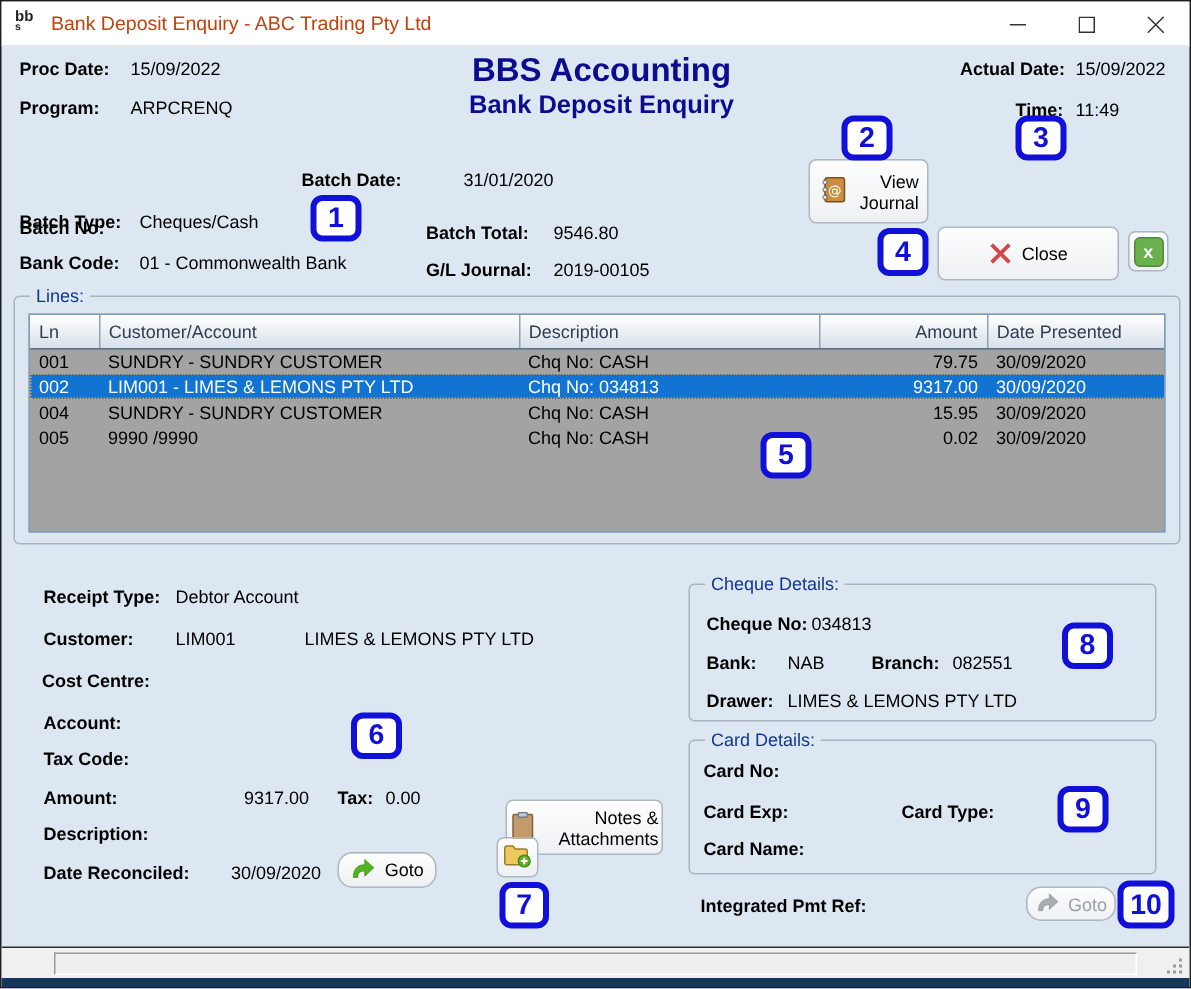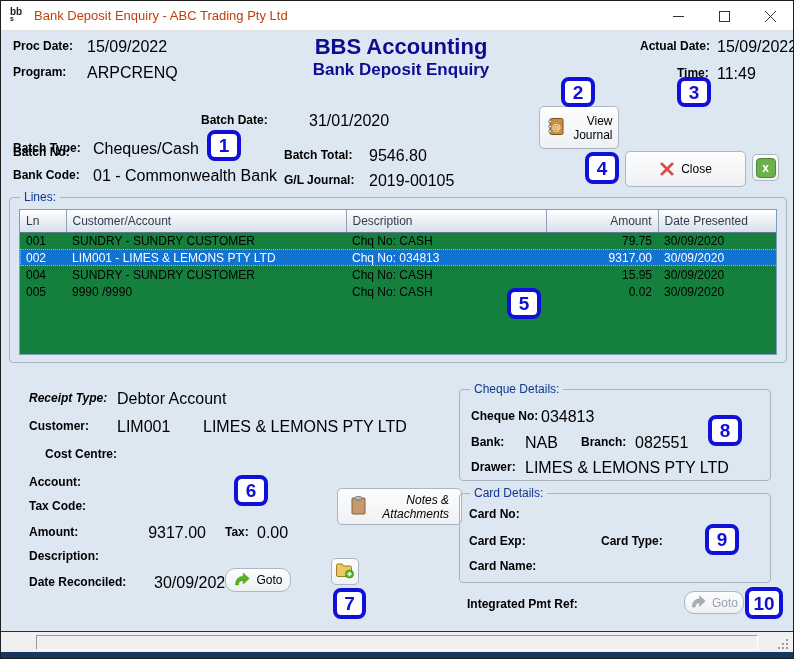--- a/index.html
+++ b/index.html
@@ -11,40 +11,40 @@
   
   .titlebar { position:absolute; left:0; top:0; width:100%; height:30px; background:#ffffff; border-bottom:1px solid #e3e3e3; }
   .app-icon { position:absolute; left:9px; top:6px; width:18px; height:18px; font-weight:bold; font-size:10px; color:#222; line-height:9px; }
   .app-icon .sub { font-size:7px; display:block; margin-top:-2px; }
   .title-text { position:absolute; left:33px; top:7px; font-size:13px; color:#c2410c; white-space:nowrap; }
   .win-controls { position:absolute; right:0; top:0; height:30px; display:flex; }
   .win-btn { width:46px; height:30px; display:flex; align-items:center; justify-content:center; }
   .win-btn svg { display:block; }
   
   .lbl { position:absolute; font-size:12px; font-weight:bold; color:#000; white-space:nowrap; line-height:15px; }
-  .val { position:absolute; font-size:16px; color:#000; white-space:nowrap; line-height:15px; }
+  .val { position:absolute; font-size:12px; color:#000; white-space:nowrap; line-height:15px; }
   .h1  { position:absolute; left:240px; top:33px; width:320px; text-align:center; font-size:22px; font-weight:bold; color:#0c0c90; }
   .h2  { position:absolute; left:240px; top:59px; width:320px; text-align:center; font-size:17px; font-weight:bold; color:#0c0c90; }
   
   .field-input { position:absolute; left:92px; top:106px; width:84px; height:25px; background:#fff; border:1px solid #8a9aa9; display:flex; align-items:center; }
   .field-input .txt { flex:1; font-size:12px; padding-left:6px; color:#000; }
   .field-input .search { width:20px; height:20px; margin-right:1px; cursor:pointer; }
   
   .btn { position:absolute; border:1px solid #aeb6bf; border-radius:5px;
          background:linear-gradient(#fdfdfd,#eef1f4); display:flex; align-items:center;
          justify-content:center; font-size:12px; color:#000; gap:6px; cursor:pointer; }
   .btn .two-line { text-align:right; line-height:14px; }
   .btn-sm { border-radius:10px; font-size:12px; }
   .btn-sm.disabled { color:#9aa1ab; }
   .icon-btn { padding:0; }
   
   .groupbox { position:absolute; border:1px solid #a9b4bf; border-radius:4px; }
   .grouplabel { position:absolute; top:-8px; left:10px; background:#dce7f2; padding:0 4px; font-size:12px; color:#12368e; white-space:nowrap; }
   
-  .table-wrap { position:absolute; left:18px; top:208px; width:758px; height:146px; background:#15803d; border:1px solid #7f9db9; overflow:hidden; }
+  .table-wrap { position:absolute; left:18px; top:208px; width:758px; height:146px; background:#a3a3a3; border:1px solid #7f9db9; overflow:hidden; }
   table { border-collapse:collapse; width:100%; table-layout:fixed; }
   th { height:22px; background:linear-gradient(#ffffff,#d8e0ea); font-size:12px; font-weight:normal;
        color:#2f3e4d; text-align:left; padding:0 6px; border-right:1px solid #8fa0b2; border-bottom:1px solid #62788e; }
   th.num { text-align:right; }
   td { height:17px; font-size:12px; color:#000; padding:0 6px; white-space:nowrap; overflow:hidden; }
   td.num { text-align:right; }
   tr.selected td { background:#1274d2; color:#fff; }
   tr.selected { outline:1px dotted #e8a33d; outline-offset:-1px; }
   tbody tr { cursor:default; }
   
@@ -188,45 +188,45 @@
           <td>9990 /9990</td>
           <td>Chq No: CASH</td>
           <td class="num">0.02</td>
           <td>30/09/2020</td>
         </tr>
         </tbody>
     </table>
   </div>
 
 
-  <div class="lbl" style="left:28px; top:390px;font-style:italic;">Receipt Type:</div>
+  <div class="lbl" style="left:28px; top:390px;">Receipt Type:</div>
   <div class="val" style="left:116px; top:390px;">Debtor Account</div>
   <div class="lbl" style="left:28px; top:418px;">Customer:</div>
   <div class="val" style="left:116px; top:418px;">LIM001</div>
   <div class="val" style="left:202px; top:418px;">LIMES &amp; LEMONS PTY LTD</div>
-  <div class="lbl" style="left:44px; top:446px;text-align:right;">Cost Centre:</div>
+  <div class="lbl" style="left:27px; top:446px;text-align:right;">Cost Centre:</div>
   <div class="lbl" style="left:28px; top:474px;">Account:</div>
   <div class="lbl" style="left:28px; top:498px;">Tax Code:</div>
   <div class="lbl" style="left:28px; top:524px;">Amount:</div>
   <div class="val" style="left:130px; top:524px; width:75px; text-align:right;">9317.00</div>
   <div class="lbl" style="left:224px; top:524px;">Tax:</div>
   <div class="val" style="left:256px; top:524px;">0.00</div>
   <div class="lbl" style="left:28px; top:548px;">Description:</div>
   <div class="lbl" style="left:28px; top:574px;">Date Reconciled:</div>
   <div class="val" style="left:153px; top:574px;">30/09/2020</div>
   <div class="btn btn-sm" style="left:224px; top:567px; width:66px; height:24px;">
     <span>
       <svg width="17" height="14" viewBox="0 0 20 16">
           <path d="M3 15 C3 7 8 5 12 5 L12 1 L19 7.5 L12 14 L12 10 C9 10 6.5 10.5 6.5 15 Z" fill="#52b41e" stroke="#3c8a12" stroke-width="0.6"></path>
         </svg>
     </span>
     <span>Goto</span>
   </div>
 
-  <div class="btn" style="left:336px; top:487px; width:125px; height:37px;font-style:italic;">
+  <div class="btn" style="left:336px; top:532px; width:105px; height:37px;">
     <span>
       <svg width="17" height="19" viewBox="0 0 17 19">
         <rect x="2" y="2" width="13" height="16" rx="1" fill="#c49a6c" stroke="#85603a" stroke-width="1"></rect>
         <rect x="5.5" y="0.8" width="6" height="3" rx="1" fill="#a7general" stroke="#777" fill-opacity="0"></rect>
         <rect x="5.5" y="0.8" width="6" height="3" rx="1" fill="#bfc7cf" stroke="#6f7a85" stroke-width="0.8"></rect>
       </svg>
     </span>
     <span class="two-line" style="width:76px;">Notes &amp; Attachments</span>
   </div>
   <div class="btn icon-btn" style="left:330px; top:557px; width:28px; height:27px;">

